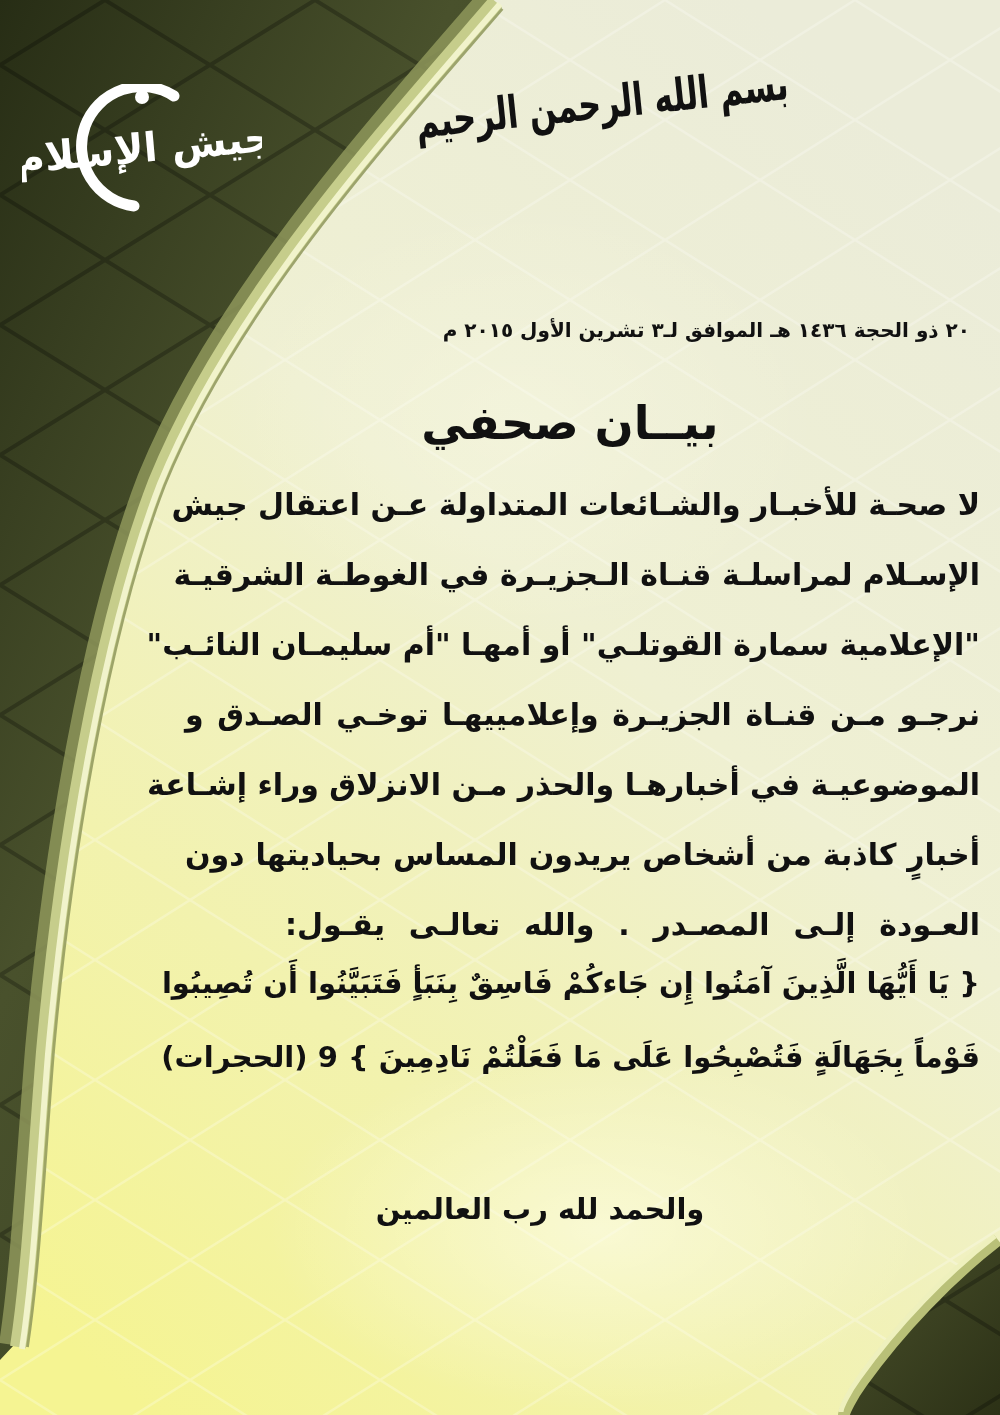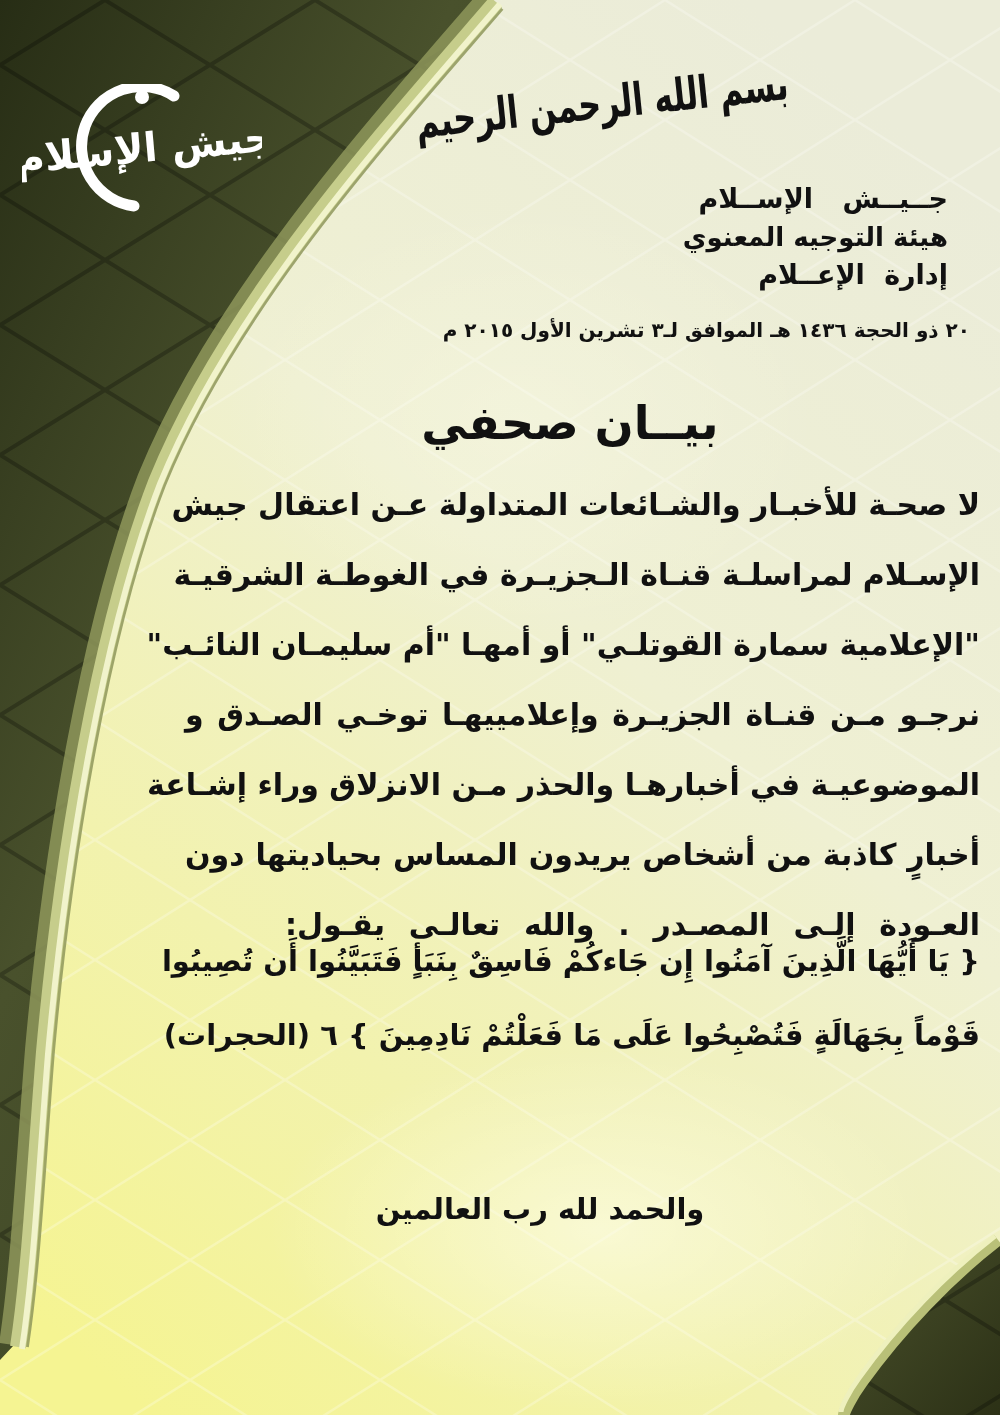--- a/index.html
+++ b/index.html
@@ -44,21 +44,21 @@
     font-size:30px;font-weight:700;
   }
   .body-text .jline{
     height:70px;line-height:70px;white-space:nowrap;
     text-align:justify;text-align-last:justify;
   }
   .body-text .jline.indent-left{margin-left:100px;}
 
   
   .verse{
-    left:185px;top:924px;width:795px;direction:rtl;
+    left:185px;top:946px;width:795px;direction:rtl;
     font-size:29px;font-weight:700;
   }
   .verse .jline{
     height:74px;line-height:74px;white-space:nowrap;
     text-align:justify;text-align-last:justify;
   }
 
   .closing{
     left:80px;top:1192px;width:920px;text-align:center;direction:rtl;
     font-size:29px;font-weight:700;
@@ -136,40 +136,35 @@
     <g fill="none" stroke="#ffffff" stroke-linecap="round">
       <path d="M 152 12 A 60 60 0 1 0 112 122" stroke-width="11"></path>
     </g>
     <circle cx="120" cy="13" r="7" fill="#ffffff"></circle>
     <path d="M 117 0 L 123 0 L 120 -8 Z M 117 2 L 123 2 L 121 11 L 119 11 Z" fill="#ffffff"></path>
     <text x="122" y="78" text-anchor="middle" fill="#ffffff" font-size="40" font-weight="bold" font-family="DejaVu Sans, sans-serif" transform="rotate(-5 120 65)">جيش الإسلام</text>
   </svg>
 
   <div class="layer basmala">بسم الله الرحمن الرحيم</div>
 
-  <div class="layer org-header">
-    <div class="l1">جــيــش الإســلام</div>
-    <div class="l2">هيئة التوجيه المعنوي</div>
-    <div class="l3">إدارة الإعــلام</div>
-  </div>
 
   <div class="layer date-line">٢٠ ذو الحجة ١٤٣٦ هـ  الموافق لـ٣ تشرين الأول ٢٠١٥ م</div>
 
   <div class="layer body-text">
     <div class="jline">لا صحـة للأخبـار والشـائعات المتداولة عـن اعتقال جيش</div>
     <div class="jline">الإسـلام لمراسلـة قنـاة الـجزيـرة في الغوطـة الشرقيـة</div>
     <div class="jline">"الإعلامية سمارة القوتلـي" أو أمهـا "أم سليمـان النائـب"</div>
     <div class="jline">نرجـو مـن قنـاة الجزيـرة وإعلامييهـا توخـي الصـدق و</div>
     <div class="jline">الموضوعيـة في أخبارهـا والحذر مـن الانزلاق وراء إشـاعة</div>
     <div class="jline">أخبارٍ كاذبة من أشخاص يريدون المساس بحياديتها دون</div>
     <div class="jline indent-left">العـودة إلـى المصـدر . والله تعالـى يقـول:</div>
   </div>
 
   <div class="layer doc-title">بيــان صحفي</div>
 
   <div class="layer verse">
     <div class="jline">{ يَا أَيُّهَا الَّذِينَ آمَنُوا إِن جَاءكُمْ فَاسِقٌ بِنَبَأٍ فَتَبَيَّنُوا أَن تُصِيبُوا</div>
-    <div class="jline">قَوْماً بِجَهَالَةٍ فَتُصْبِحُوا عَلَى مَا فَعَلْتُمْ نَادِمِينَ } ٦ (الحجرات)</div>
+    <div class="jline">قَوْماً بِجَهَالَةٍ فَتُصْبِحُوا عَلَى مَا فَعَلْتُمْ نَادِمِينَ } 9 (الحجرات)</div>
   </div>
 
   <div class="layer closing">والحمد لله رب العالمين</div>
 
 </div>
 
 </body></html>

